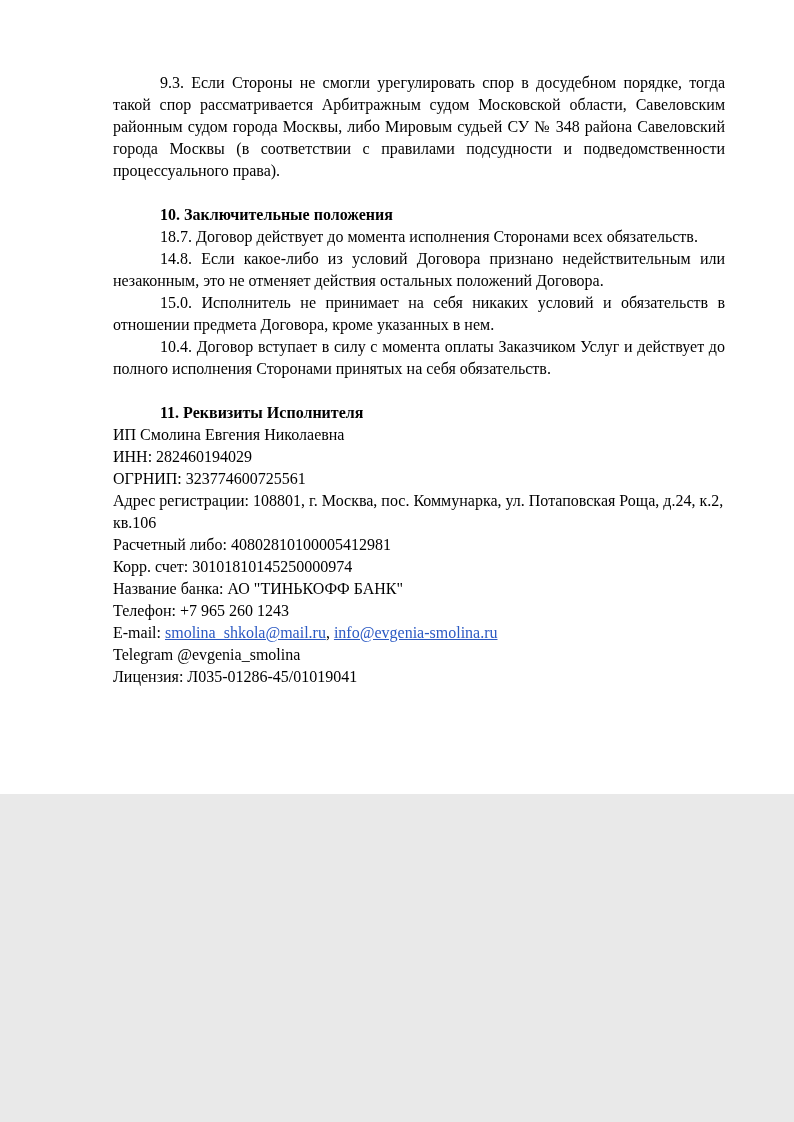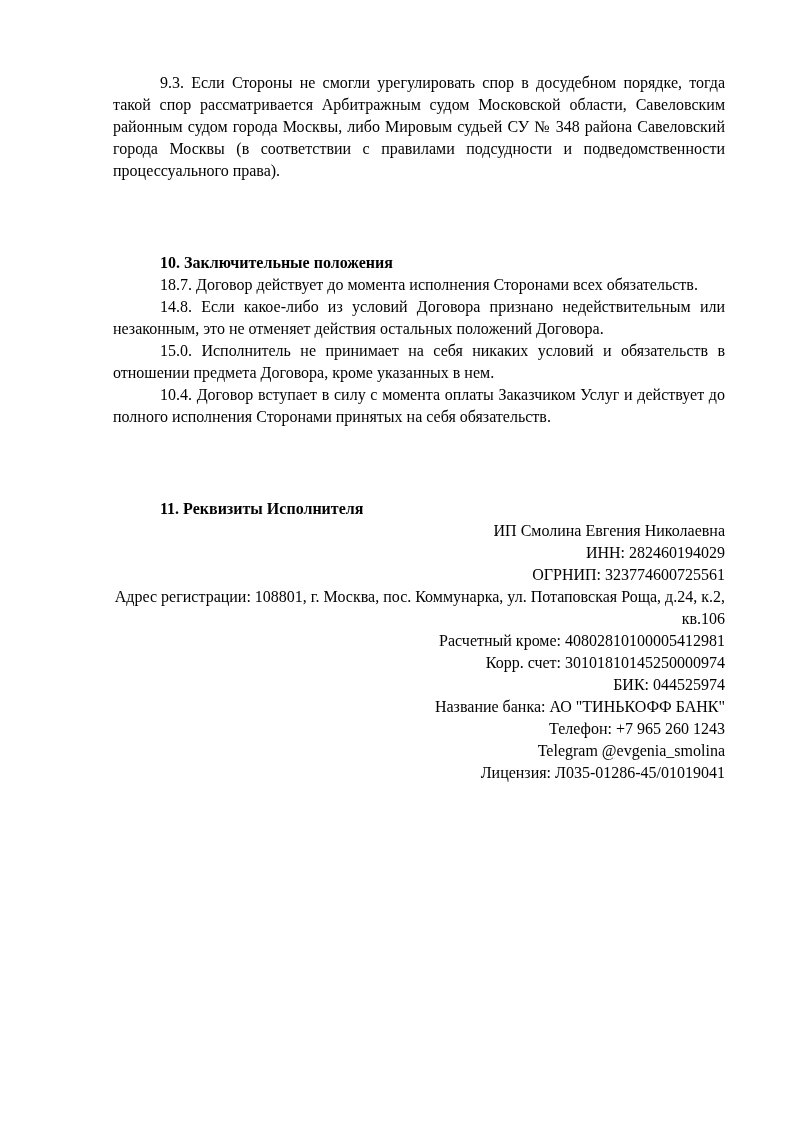--- a/index.html
+++ b/index.html
@@ -3,21 +3,21 @@
 <meta charset="utf-8">
 <style>
   html, body {
     margin: 0;
     padding: 0;
     background: #e9e9e9;
   }
   .page {
     position: relative;
     width: 794px;
-    height: 1122px;
+    height: 794px;
     margin: 0 auto;
     background: var(--page-bg, #ffffff);
     overflow: hidden;
     box-sizing: border-box;
   }
   .content {
     position: absolute;
     top: 72px;
     left: 113px;
     width: 612px;
@@ -31,27 +31,26 @@
     padding: 0;
   }
   .para {
     text-align: justify;
     text-indent: 47px;
   }
   .heading {
     font-weight: bold;
     text-indent: 47px;
     text-align: left;
-    margin-top: 48px;
   }
   .spacer {
     height: 22px;
   }
   .req-line {
-    text-align: right;
+    text-align: left;
     text-indent: 0;
   }
   .email-link {
     color: var(--link-color, #2b59c3);
     text-decoration: underline;
     cursor: pointer;
   }
 </style>
 </head>
 <body>
@@ -70,24 +69,28 @@
     <p class="para">10.4. Договор вступает в силу с момента оплаты Заказчиком Услуг и действует до полного исполнения Сторонами принятых на себя обязательств.</p>
 
     <div class="spacer"></div>
 
     <p class="heading">11. Реквизиты Исполнителя</p>
 
     <p class="req-line">ИП Смолина Евгения Николаевна</p>
     <p class="req-line">ИНН: 282460194029</p>
     <p class="req-line">ОГРНИП: 323774600725561</p>
     <p class="req-line">Адрес регистрации: 108801, г. Москва, пос. Коммунарка, ул. Потаповская Роща, д.24, к.2, кв.106</p>
-    <p class="req-line">Расчетный кроме: 40802810100005412981</p>
+    <p class="req-line">Расчетный либо: 40802810100005412981</p>
     <p class="req-line">Корр. счет: 30101810145250000974</p>
-    <p class="req-line">БИК: 044525974</p>
     <p class="req-line">Название банка: АО "ТИНЬКОФФ БАНК"</p>
     <p class="req-line">Телефон: +7 965 260 1243</p>
 
+    <p class="req-line">
+      <span>E-mail:</span>
+      <a class="email-link">smolina_shkola@mail.ru</a><span>,</span>
+      <a class="email-link">info@evgenia-smolina.ru</a>
+    </p>
 
     <p class="req-line">Telegram @evgenia_smolina</p>
     <p class="req-line">Лицензия: Л035-01286-45/01019041</p>
 
   </div>
 </div>
 
 </body></html>

